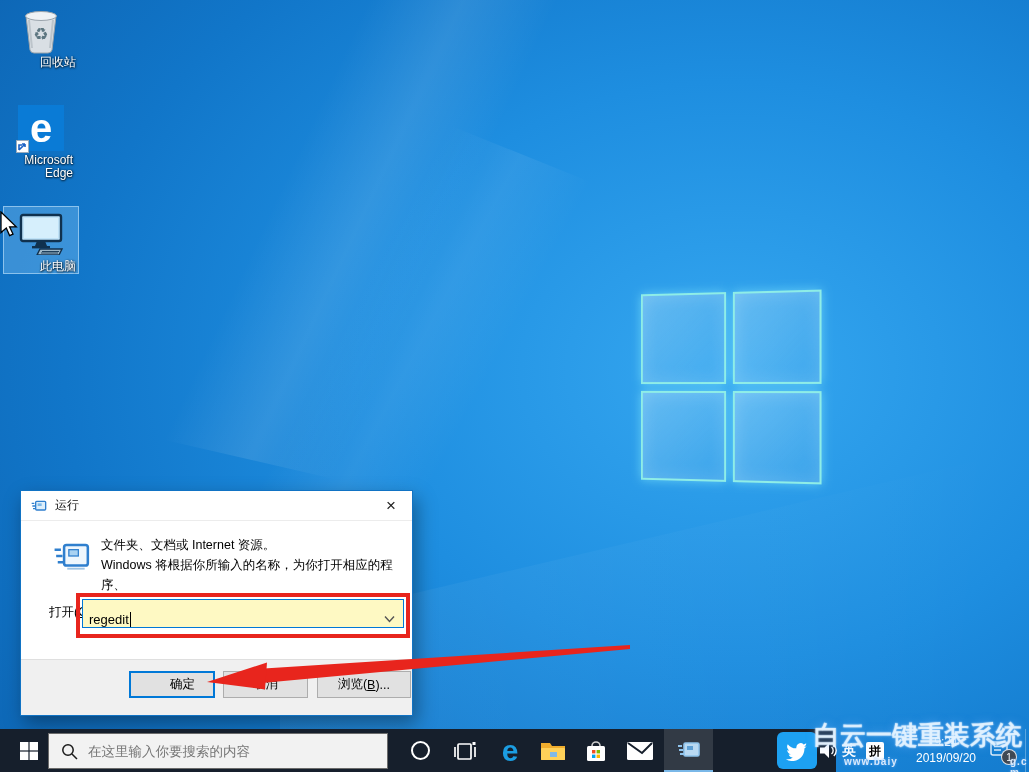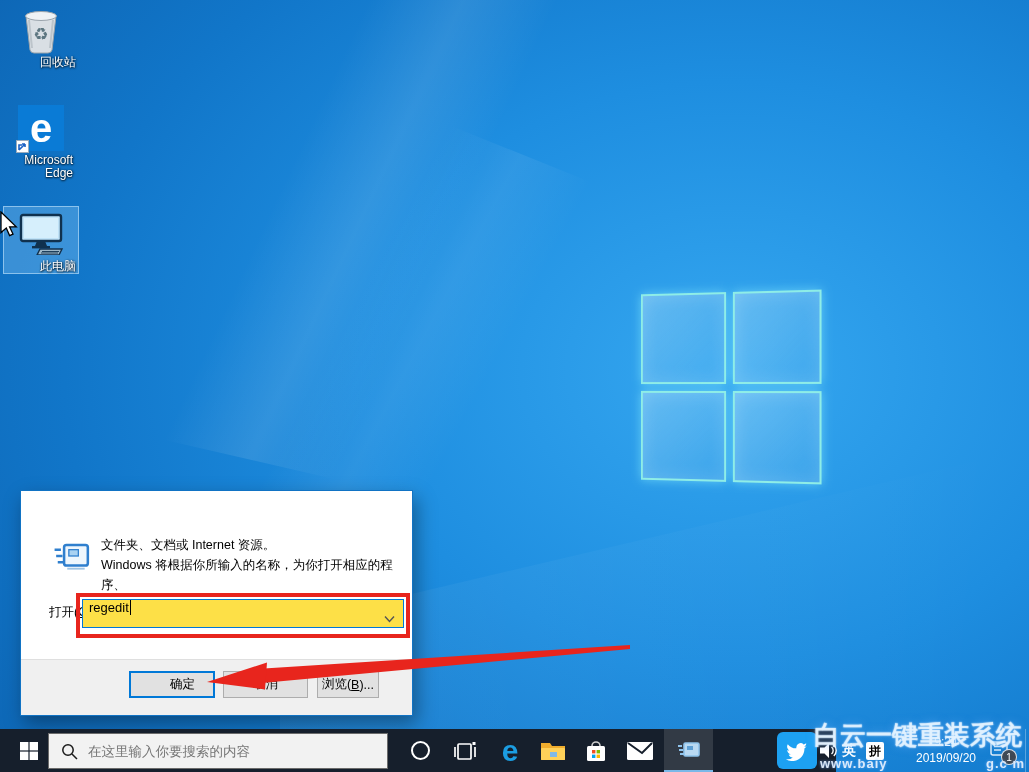--- a/index.html
+++ b/index.html
@@ -57,33 +57,33 @@
   .dlg-close { position:absolute; right:0; top:0; width:42px; height:29px; display:flex;
     align-items:center; justify-content:center; font-size:17px; color:#222; }
   .dlg-desc { position:absolute; left:80px; top:44px; width:305px;
     font-size:12.5px; line-height:20px; color:#000; }
   .dlg-bigicon { position:absolute; left:32px; top:46px; }
   .open-label { position:absolute; left:28px; top:113px; font-size:12.5px; color:#000; }
   .open-label u { text-decoration:underline; }
   .redbox { position:absolute; left:55px; top:102px; width:334px; height:45px;
     border:4px solid #e8251d; z-index:30; pointer-events:none; }
   .run-input { position:absolute; left:61px; top:108px; width:322px; height:29px;
-    background:#fde047; border:1px solid #0078d7; display:flex; align-items:flex-start; padding-left:6px; }
+    background:#fef9c3; border:1px solid #0078d7; display:flex; align-items:flex-end; padding-left:6px; }
   .run-input .txt { font-size:13px; color:#000; }
   .caret { width:1px; height:15px; background:#000; margin-left:1px; }
   .combo-chevron { position:absolute; right:8px; top:9px; }
   .dlg-strip { position:absolute; left:0; bottom:0; width:100%; height:56px;
     background:#f0f0f0; border-top:1px solid #dfdfdf; }
   .dlg-btn { position:absolute; top:180px; height:27px; background:#e1e1e1;
     border:1px solid #adadad; font-size:12.5px; color:#000;
     display:flex; align-items:center; justify-content:center;
     font-family:"Liberation Sans","DejaVu Sans",sans-serif; }
   #btn-ok { left:108px; width:86px; border:2px solid #0078d7;padding-left:21px; }
   #btn-cancel { left:202px; width:85px; }
-  #btn-browse { left:296px; width:62px; }
+  #btn-browse { left:296px; width:94px; }
   .dlg-btn u { text-decoration:underline; }
 
   
   .arrow-annot { position:absolute; left:200px; top:640px; z-index:40; pointer-events:none; }
 
   
   .taskbar { position:absolute; left:0; bottom:0; width:836px; height:43px;
     background:#161f2c; z-index:45; }
   .start-btn { position:absolute; left:10px; top:0; width:38px; height:43px;
     display:flex; align-items:center; justify-content:center; }
@@ -112,22 +112,22 @@
     color:#fff; font-size:10px; display:flex; align-items:center; justify-content:center; }
   .show-desktop { position:absolute; left:1025px; top:0; width:4px; height:43px;
     border-left:1px solid rgba(255,255,255,0.3); }
 
   
   .watermark { position:absolute; left:814px; top:718px; width:215px; z-index:60;
     pointer-events:none; }
   .wm-title { font-size:26px; font-weight:bold; white-space:nowrap; letter-spacing:0px;
     color:rgba(235,245,255,0.30);
     text-shadow:0 0 1px rgba(225,242,255,0.95), 0 0 2px rgba(185,222,255,0.75), 0 0 8px rgba(110,175,255,0.55); }
-  .wm-url { position:absolute; top:38px; font-size:13px; font-weight:bold;
-    color:rgba(225,238,252,0.95); letter-spacing:1px; text-shadow:0 0 3px rgba(120,180,255,0.8); }
+  .wm-url { position:absolute; top:38px; font-size:10px; font-weight:bold;
+    color:rgba(225,238,252,0.95); letter-spacing:1px; text-shadow:0 0 3px rgba(120,180,255,0.8);margin-left:24px; }
   .wm-url-left { left:6px; }
   .wm-url-right { left:172px; }
 </style>
 </head>
 <body>
 
 <div id="screen">
 
   <div class="ray ray1"></div>
   <div class="ray ray2"></div>
@@ -181,20 +181,29 @@
     <div class="lbl">此电脑</div>
   </div>
 
   <div class="cursor">
     <svg width="18" height="27" viewBox="0 0 18 27">
       <polygon points="1,1 1,21.5 6.3,17 9.6,24.6 13,23.1 9.6,15.8 16.2,15.8" fill="#fff" stroke="#000" stroke-width="1.3"></polygon>
     </svg>
   </div>
 
   <div class="dialog">
+    <div class="dlg-titlebar">
+      <svg width="16" height="16" viewBox="0 0 24 24">
+        <rect x="7" y="5" width="15" height="13" rx="1.5" fill="#dceefb" stroke="#2f7fce" stroke-width="2"></rect>
+        <rect x="10" y="8" width="6" height="4" fill="#7fb9e8"></rect>
+        <path d="M1 8 H5 M2 12 H6 M3 16 H7" stroke="#2f7fce" stroke-width="2"></path>
+      </svg>
+      <span class="dlg-title">运行</span>
+      <span class="dlg-close">×</span>
+    </div>
 
     <div class="dlg-bigicon">
       <svg width="38" height="38" viewBox="0 0 24 24">
         <rect x="7" y="5" width="15" height="13" rx="1.5" fill="#eef6fd" stroke="#2f7fce" stroke-width="1.6"></rect>
         <rect x="10" y="8" width="6" height="4" fill="#a9d2f2" stroke="#2f7fce" stroke-width="0.8"></rect>
         <path d="M1 8 H5 M2 12 H6 M3 16 H7" stroke="#2f7fce" stroke-width="1.6"></path>
         <path d="M9 20 H20" stroke="#9fc4e4" stroke-width="1.2"></path>
       </svg>
     </div>
     <div class="dlg-desc">

